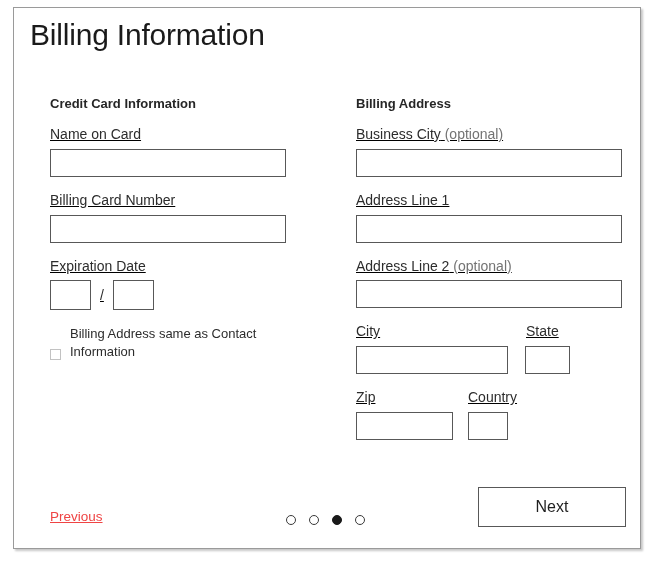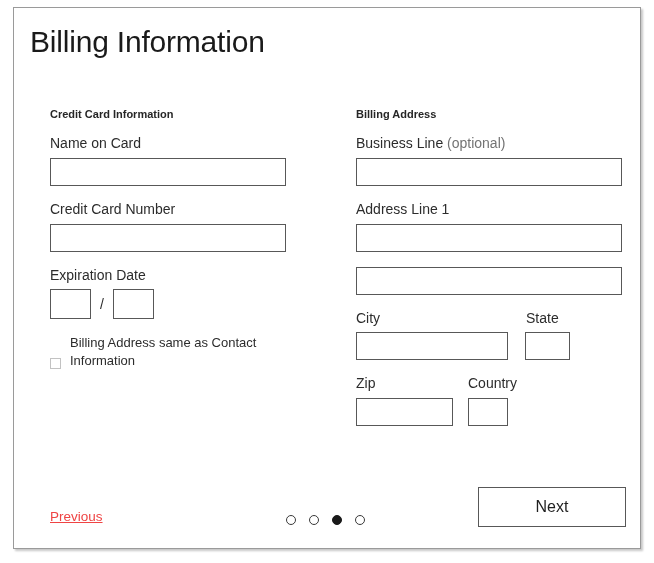--- a/index.html
+++ b/index.html
@@ -23,45 +23,45 @@
     height: 542px;
     background: #ffffff;
     border: 1px solid #9a9a9a;
     box-sizing: border-box;
     box-shadow: 2px 2px 2px rgba(0,0,0,0.22);
   }
 
   .page-title {
     position: absolute;
     left: 16px;
-    top: 17px;
+    top: 10px;
     font-size: 30px;
     font-weight: 400;
     color: #1a1a1a;
     letter-spacing: -0.2px;
     white-space: nowrap;
   }
 
   
   .col {
     position: absolute;
     top: 88px;
   }
   .col-left  { left: 36px; width: 300px; }
   .col-right { left: 342px; width: 270px; }
 
   .section-head {
-    font-size: 11px;
+    font-size: 13px;
     font-weight: bold;
     color: #262626;
-    margin: 12px 0 15px 0;
-    white-space: nowrap;
-  }
-
-  .field { margin-bottom: 15px; }
+    margin: 0 0 15px 0;
+    white-space: nowrap;
+  }
+
+  .field { margin-bottom: 15px; text-decoration: underline; }
 
   .flabel {
     font-size: 14px;
     font-weight: 400;
     color: #2c2c2c;
     margin-bottom: 6px;
     white-space: nowrap;
     line-height: 1.2;
   }
   .optional {
@@ -190,21 +190,21 @@
   <div class="col col-left">
 
     <div class="section-head">Credit Card Information</div>
 
     <div class="field">
       <div class="flabel">Name on Card</div>
       <input class="inp inp-wide-left" type="text" value="" style="">
     </div>
 
     <div class="field">
-      <div class="flabel">Credit Card Number</div>
+      <div class="flabel">Billing Card Number</div>
       <input class="inp inp-wide-left" type="text" value="" style="">
     </div>
 
     <div class="field">
       <div class="flabel">Expiration Date</div>
       <div class="exp-row">
         <input class="inp inp-tiny" type="text" value="" style="">
         <span class="exp-slash">/</span>
         <input class="inp inp-tiny" type="text" value="" style="">
       </div>
@@ -216,32 +216,36 @@
     </div>
 
   </div>
 
   <div class="col col-right">
 
     <div class="section-head">Billing Address</div>
 
     <div class="field">
       <div class="flabel">
-        <span>Business Line</span>
+        <span>Business City</span>
         <span class="optional">(optional)</span>
       </div>
       <input class="inp inp-wide-right" type="text" value="" style="">
     </div>
 
     <div class="field">
       <div class="flabel">Address Line 1</div>
       <input class="inp inp-wide-right" type="text" value="" style="">
     </div>
 
     <div class="field">
+      <div class="flabel">
+        <span>Address Line 2</span>
+        <span class="optional">(optional)</span>
+      </div>
       <input class="inp inp-wide-right" type="text" value="" style="">
     </div>
 
     <div class="field">
       <div class="pair-labels">
         <div class="flabel" style="width:152px">City</div>
         <div class="lbl-gap-city"></div>
         <div class="flabel">State</div>
       </div>
       <div class="pair">

